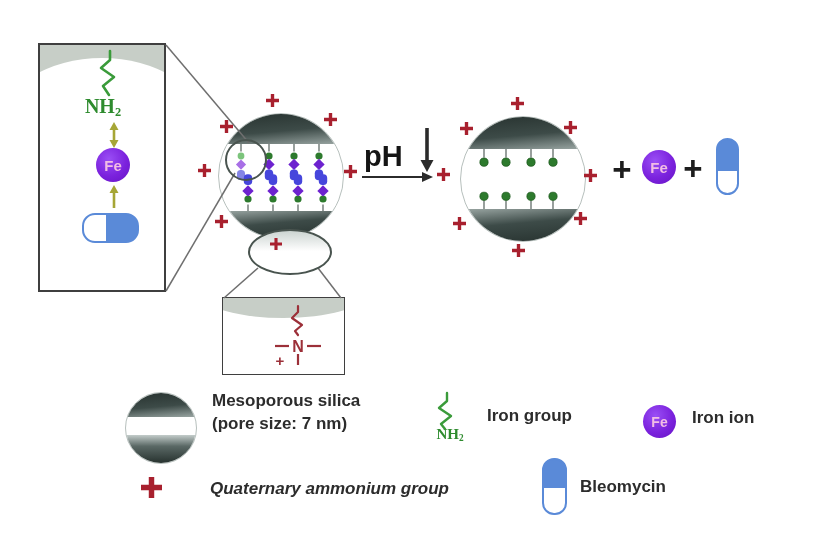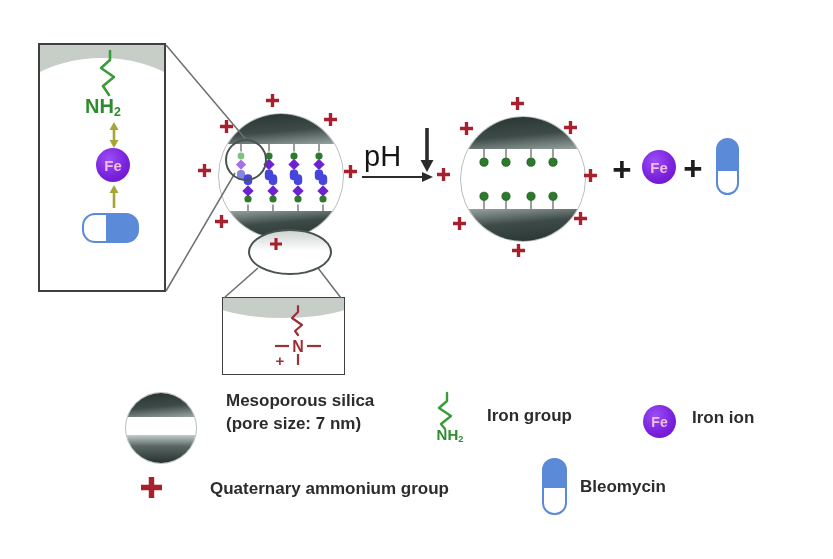--- a/index.html
+++ b/index.html
@@ -5,21 +5,21 @@
   html,body{margin:0;padding:0;background:#fff;}
   .canvas{position:relative;width:833px;height:559px;background:#ffffff;
           font-family:"Liberation Sans",sans-serif;overflow:hidden;}
   .abs{position:absolute;}
 
   
   .inset-box{position:absolute;background:#fff;border:2px solid #3f3f3f;overflow:hidden;z-index:3;}
   #amine-inset{left:38px;top:43px;width:124px;height:245px;}
   #amine-inset .gray-band{position:absolute;left:0;top:0;width:100%;height:74px;background:#c7cec7;}
   #amine-inset .dome{position:absolute;left:-38px;top:13px;width:200px;height:130px;background:#fff;border-radius:50%;}
-  .nh2-label{position:absolute;font-weight:bold;color:#2e8b2e;}
+  .nh2-label{position:absolute;font-weight:bold;color:#2e8b2e;font-family:Liberation Serif, serif;}
   #amine-nh2{left:28px;top:50px;width:70px;text-align:center;font-size:20px;}
   .sub{font-size:0.62em;vertical-align:-0.22em;}
 
   #quat-inset{left:222px;top:297px;width:121px;height:76px;border-width:1.6px;}
   #quat-inset .gray-lens{position:absolute;left:-20px;top:-26px;width:161px;height:46px;background:#c7cec7;border-radius:50%;}
 
   
   .particle{position:absolute;width:124px;height:124px;border-radius:50%;background:#fff;
             border:1.5px solid #b7c0bd;overflow:hidden;z-index:1;}
   #particle-loaded{left:218px;top:113px;}
@@ -47,32 +47,32 @@
   .fe-badge{position:absolute;border-radius:50%;display:flex;align-items:center;justify-content:center;
             font-weight:bold;color:#f2bde4;z-index:4;
             background:radial-gradient(circle at 38% 32%,#9a4ef5 0%,#7b22dd 55%,#6613c4 100%);}
   .capsule-v{position:absolute;border:2.5px solid #5a8ad8;border-radius:12px;z-index:4;}
   #capsule-free{left:716px;top:138px;width:19px;height:53px;background:linear-gradient(180deg,#5a8ad8 0 58%,#fff 58%);}
   #capsule-legend{left:542px;top:458px;width:21px;height:53px;background:linear-gradient(180deg,#5a8ad8 0 52%,#fff 52%);}
   .capsule-h{position:absolute;left:42px;top:168px;width:53px;height:26px;border:2.5px solid #5a8ad8;
              border-radius:13px;background:linear-gradient(90deg,#fff 0 42%,#5a8ad8 42%);}
 
   
-  .ph-label{position:absolute;left:364px;top:140px;font-size:29px;font-weight:normal;color:#151515;z-index:4;}
+  .ph-label{position:absolute;left:364px;top:140px;font-size:29px;font-weight:bold;color:#151515;z-index:4;}
 
   
   .overlay{position:absolute;left:0;top:0;z-index:7;pointer-events:none;}
 
   
   .lg{position:absolute;font-size:17px;font-weight:bold;color:#2c2c2c;z-index:2;}
   #legend-nano-icon{position:absolute;left:125px;top:392px;width:70px;height:70px;border-radius:50%;
                     overflow:hidden;background:#fff;border:1px solid #b7c0bd;z-index:2;}
   #legend-nano-icon .cap.top{height:24px;}
   #legend-nano-icon .cap.bottom{height:28px;background:linear-gradient(180deg,#c3ccca 0%,#5a6865 40%,#27322f 100%);}
-  #legend-nano-text{left:226px;top:390px;line-height:22.5px;}
+  #legend-nano-text{left:212px;top:390px;line-height:22.5px;}
   #legend-amino-nh2{left:425px;top:426px;width:50px;text-align:center;font-size:15px;}
   #legend-fe{left:643px;top:405px;width:33px;height:33px;font-size:14px;}
 </style>
 </head>
 <body>
 
 <div class="canvas">
 
   <div class="inset-box" id="amine-inset">
     <div class="gray-band"></div>
@@ -214,21 +214,21 @@
   <div id="legend-nano-icon">
     <div class="cap top"></div>
     <div class="cap bottom"></div>
   </div>
   <div class="lg" id="legend-nano-text">
     <div>Mesoporous silica</div>
     <div>(pore size: 7 nm)</div>
   </div>
 
   <div class="rplus p21" style="left:141px;top:477px;"></div>
-  <div class="lg" style="left:210px;top:479px;">Quaternary ammonium group</div>
+  <div class="lg" style="left:210px;top:479px;font-style:italic;">Quaternary ammonium group</div>
 
   <svg class="abs" style="left:430px;top:391px;z-index:2;" width="36" height="40">
     <polyline points="17,2 17,10 9,17 21,25 11,33 15,38" fill="none" stroke="#3a9b3a" stroke-width="2.4" stroke-linecap="round" stroke-linejoin="round"></polyline>
   </svg>
   <div class="nh2-label" id="legend-amino-nh2"><span>NH</span><span class="sub">2</span></div>
   <div class="lg" style="left:487px;top:406px;">Iron group</div>
 
   <div class="fe-badge" id="legend-fe">
       <span>Fe</span>
     </div>

